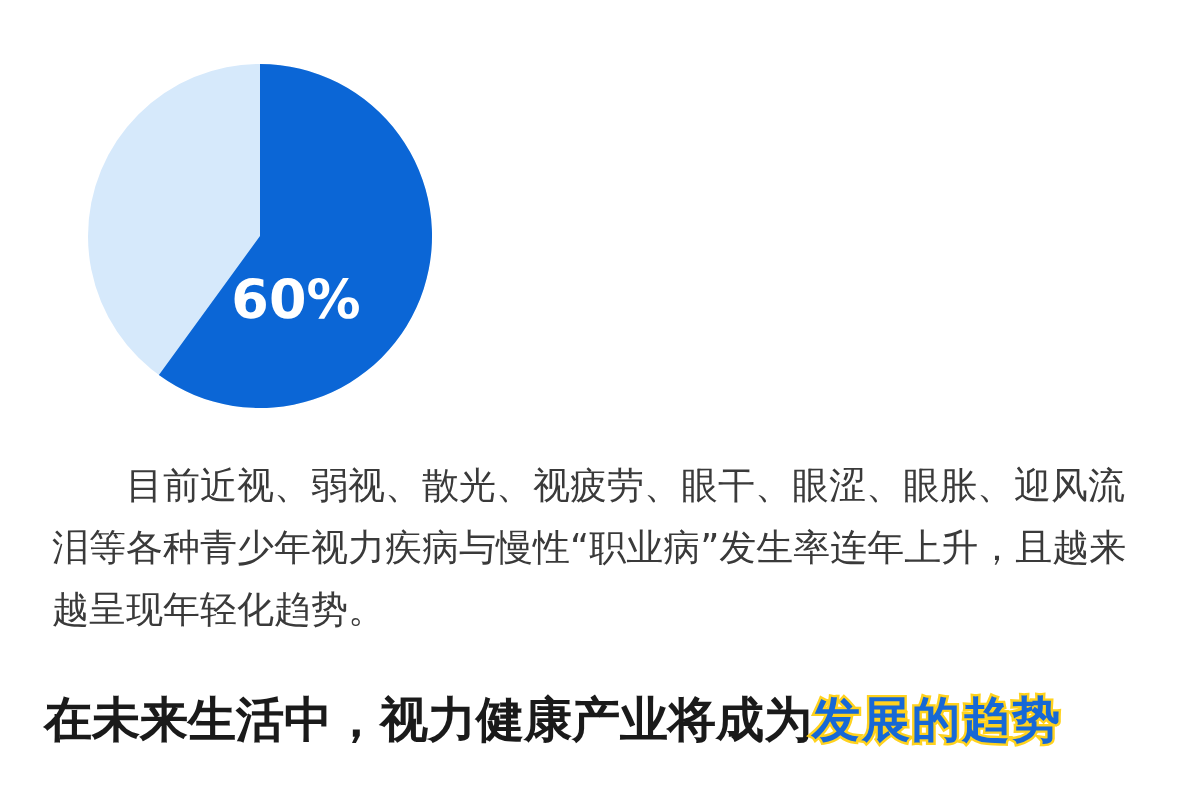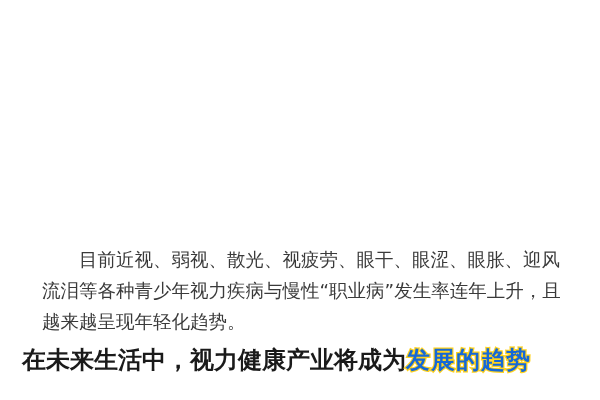--- a/index.html
+++ b/index.html
@@ -77,21 +77,21 @@
     top: 228px;
     width: 552px;
     font-family: "DejaVu Sans", "Liberation Sans", sans-serif;
     font-size: 18.5px;
     line-height: 31px;
     color: #3a3a3a;
     letter-spacing: 0px;
   }
   .body-copy .para {
     text-indent: 2em;
-    margin: 16px;
+    margin: 0;
   }
 
   
   .headline {
     position: absolute;
     left: 22px;
     top: 344px;
     width: 568px;
     font-family: "DejaVu Sans", "Liberation Sans", sans-serif;
     font-size: 24px;
@@ -108,20 +108,29 @@
     letter-spacing: 1px;
   }
 </style>
 </head>
 <body>
 
 <div id="infographic">
 
   <div class="graphics-band">
 
+    <div class="pie-wrap">
+      <svg class="pie-svg" width="180" height="180" viewBox="0 0 180 180">
+
+        <circle cx="90" cy="90" r="86" fill="#D6E9FB"></circle>
+
+        <path d="M 90 90 L 90 4 A 86 86 0 1 1 39.44 159.56 Z" fill="#0B66D6"></path>
+        <text class="pie-label-text" x="108" y="131" text-anchor="middle">60%</text>
+      </svg>
+    </div>
 
   </div>
 
   <div class="body-copy">
     <p class="para">目前近视、弱视、散光、视疲劳、眼干、眼涩、眼胀、迎风流泪等各种青少年视力疾病与慢性“职业病”发生率连年上升，且越来越呈现年轻化趋势。</p>
   </div>
 
   <div class="headline">
     <span>在未来生活中，视力健康产业将成为</span><span class="accent">发展的趋势</span>
   </div>

